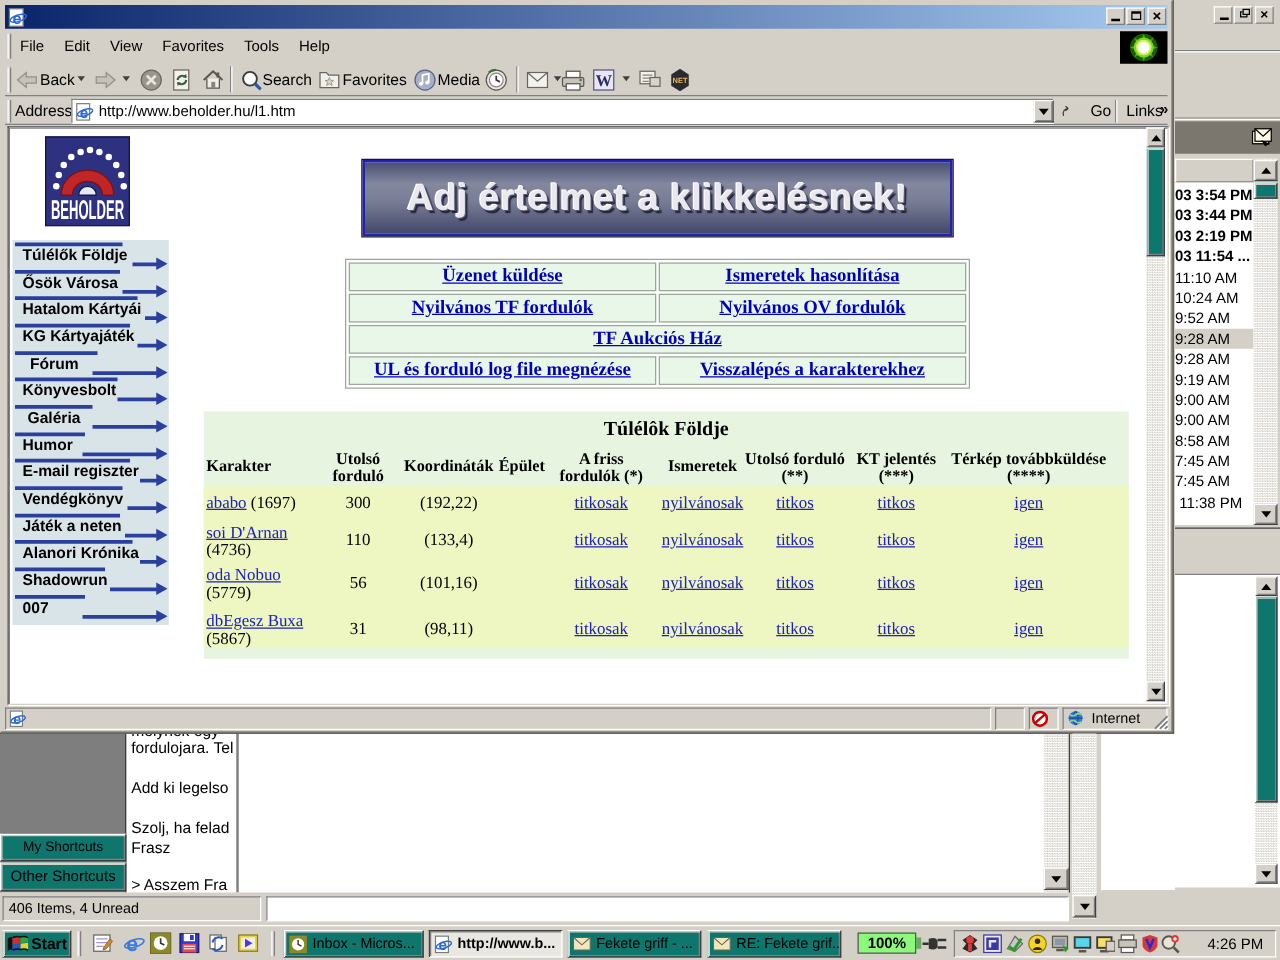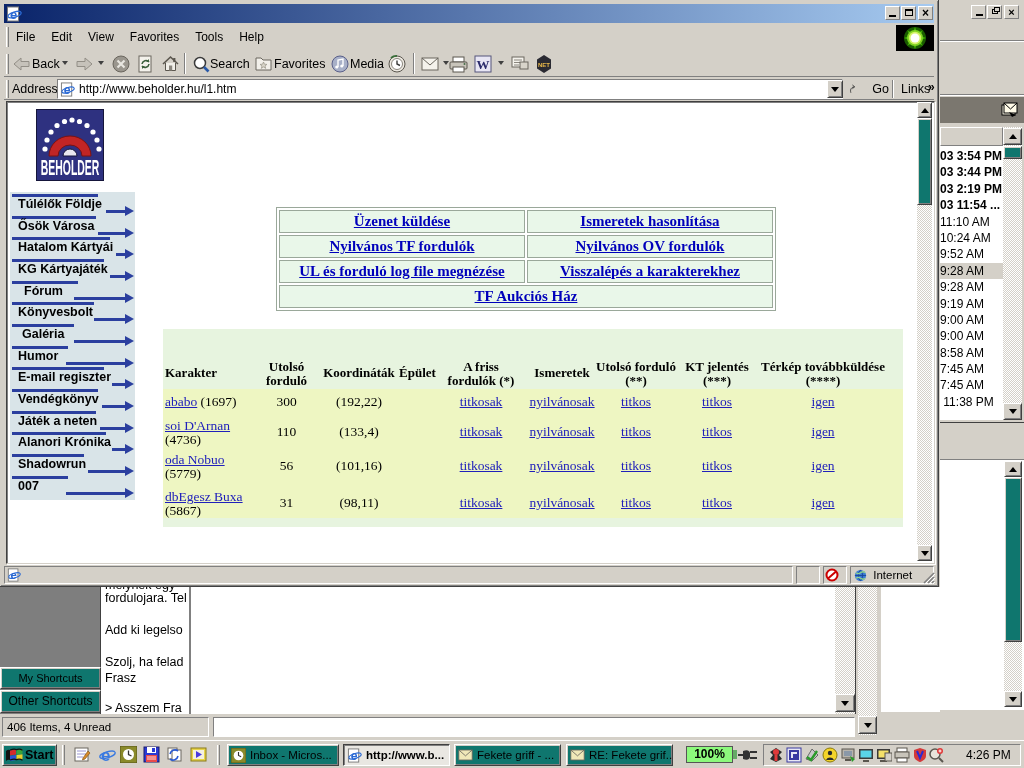--- a/index.html
+++ b/index.html
@@ -302,20 +302,23 @@
           <circle cx="51" cy="16.5" r="2.6"></circle>
           <circle cx="57" cy="23" r="2.6"></circle>
           <circle cx="61" cy="31" r="2.6"></circle>
           <circle cx="63" cy="40" r="2.6"></circle>
       </g>
       <path d="M13 47 A21 20 0 0 1 55 47 L46 47 A12 11 0 0 0 22 47 Z" fill="#c22525" stroke="#7a1212" stroke-width="1"></path>
       <path d="M27 47 A7 7 0 0 1 41 47 Z" fill="#e8e8f0" stroke="#15153a" stroke-width="1"></path>
       <text x="34" y="63" text-anchor="middle" fill="#fff" font-family="Liberation Sans" font-weight="bold" font-size="14.5" transform="translate(34,57) scale(0.72,1.5) translate(-34,-57)">BEHOLDER</text>
     </svg>
 
+    <div class="abs" style="left:283px;top:26px;width:472px;height:61px;background:linear-gradient(#4a4f70 0%,#83889f 30%,#787d96 55%,#43476a 100%);border:2px solid #2222b0;outline:1px solid #15153a;display:flex;align-items:center;justify-content:center;">
+      <span style="font-family:'Liberation Sans';font-weight:bold;font-size:29.5px;letter-spacing:0.5px;color:#e8e8ee;text-shadow:-1px -1px 0 #ffffff,1px 1px 0 #55556a,2px 2px 1px #20203a;">Adj értelmet a klikkelésnek!</span>
+    </div>
 
     <div id="menu" class="abs" style="left:3px;top:90px;width:125px;height:308px;background:#d9e4e8;">
       <div class="mi" style="top:2px;">
           <i class="ln" style="width:86px;"></i>
           <span class="tx">Túlélők Földje</span>
           <i class="al" style="left:96px;"></i>
           <i class="ah"></i>
         </div>
       <div class="mi" style="top:24px;">
           <i class="ln" style="width:84px;"></i>
@@ -401,31 +404,32 @@
       <tbody>
           <tr>
             <td>Üzenet küldése</td>
             <td>Ismeretek hasonlítása</td>
           </tr>
       <tr>
             <td>Nyilvános TF fordulók</td>
             <td>Nyilvános OV fordulók</td>
           </tr>
       <tr>
+            <td colspan="2">TF Aukciós Ház</td>
+          </tr>
+      <tr>
             <td>UL és forduló log file megnézése</td>
             <td>Visszalépés a karakterekhez</td>
           </tr>
-      <tr>
-            <td colspan="2">TF Aukciós Ház</td>
-          </tr>
     </tbody>
       </table>
 
     <div id="dtab" class="abs" style="left:156px;top:227px;width:740px;height:198px;background:#e7f4df;font-family:'Liberation Serif',serif;">
       <div class="abs" style="left:0;top:60px;width:740px;height:129px;background:#eef6c2;"></div>
+      <div class="abs" style="left:0;top:6px;width:740px;text-align:center;font-weight:bold;font-size:16px;">Túlélôk Földje</div>
       <div class="hc" style="left:2px;top:37px;width:115px;text-align:left;">Karakter</div>
       <div class="hc" style="left:91px;top:31px;width:65px;">Utolsó<br>forduló</div>
       <div class="hc" style="left:158px;top:37px;width:76px;">Koordináták</div>
       <div class="hc" style="left:236px;top:37px;width:34px;">Épület</div>
       <div class="hc" style="left:268px;top:31px;width:100px;">A friss<br>fordulók (*)</div>
       <div class="hc" style="left:366px;top:37px;width:66px;">Ismeretek</div>
       <div class="hc" style="left:424px;top:31px;width:98px;">Utolsó forduló<br>(**)</div>
       <div class="hc" style="left:514px;top:31px;width:80px;">KT jelentés<br>(***)</div>
       <div class="hc" style="left:586px;top:31px;width:148px;white-space:nowrap;">Térkép továbbküldése<br>(****)</div>
 

